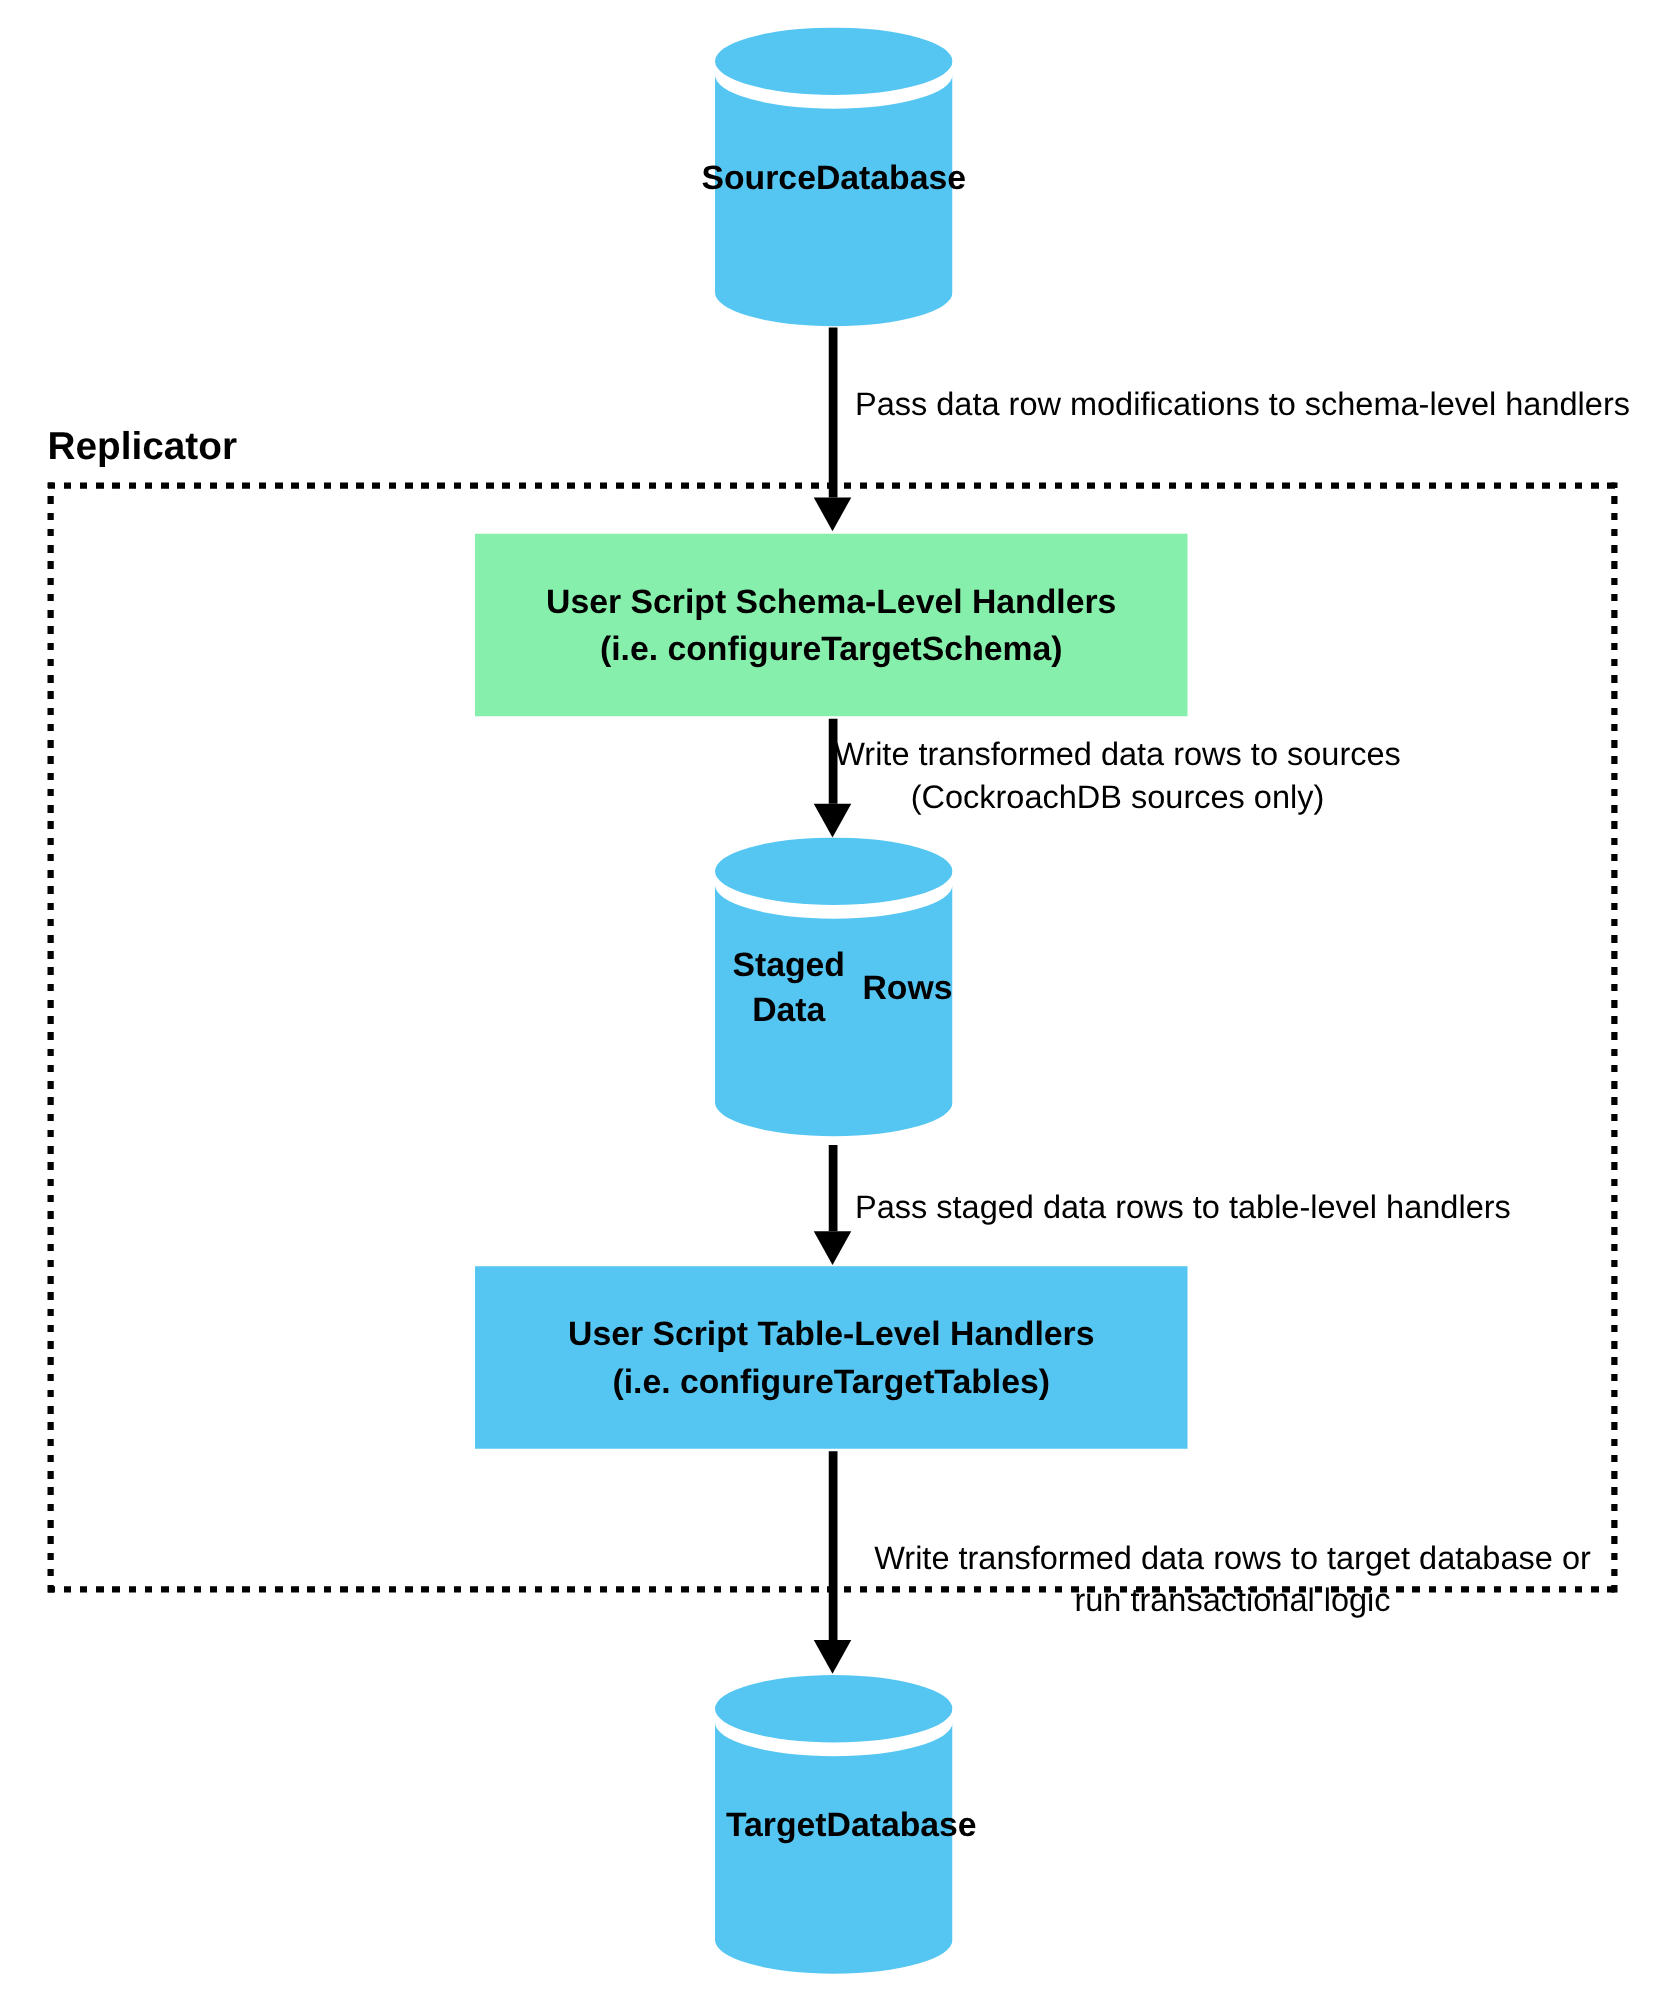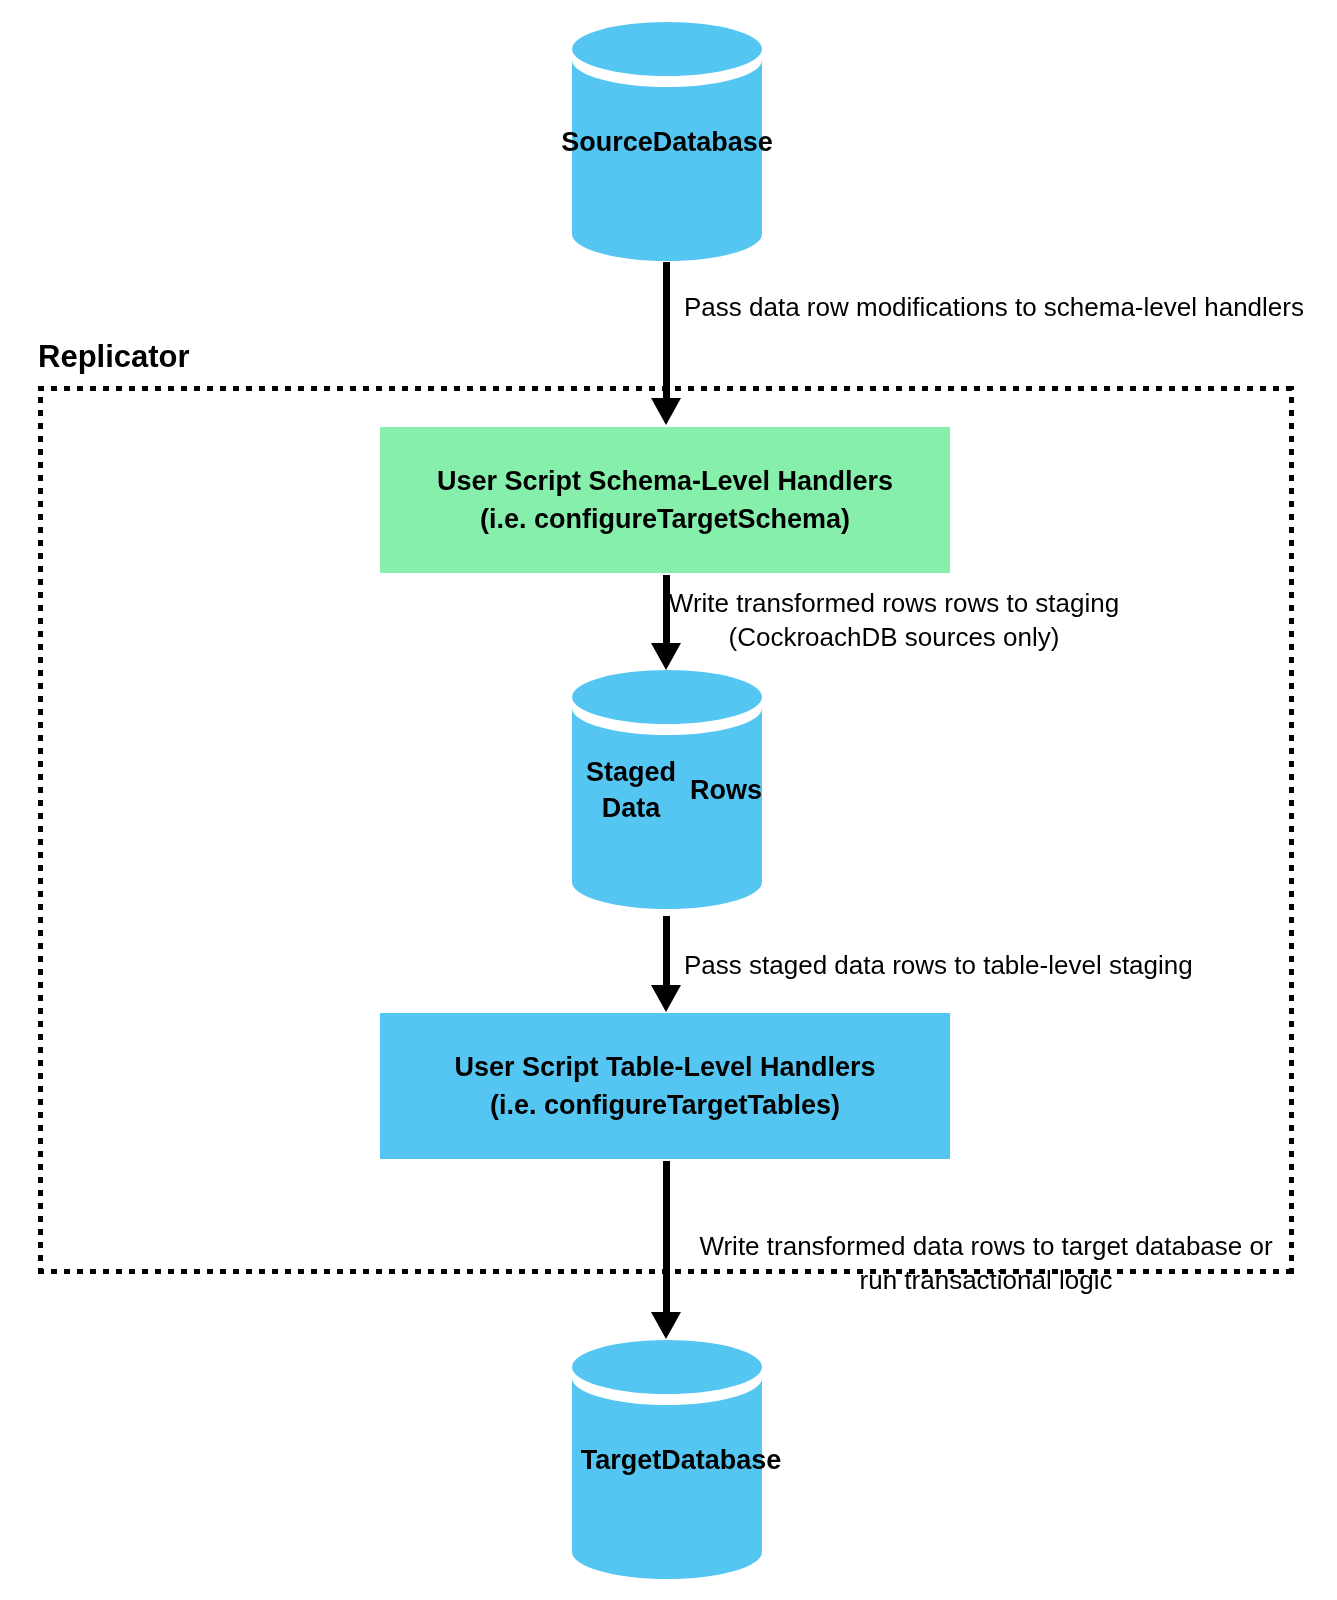--- a/index.html
+++ b/index.html
@@ -117,55 +117,55 @@
     <div class="cyl-label">
       <span>Source</span>
       <span>Database</span>
     </div>
   </div>
 
   <div class="arrow" style="left:651px; top:262px; height:163px;">
     <div class="arrow-line" style="background-color: rgb(0, 0, 0);"></div>
     <div class="arrow-head" style="border-top-color: rgb(0, 0, 0);"></div>
   </div>
-  <div class="edge-label" style="left:684px; top:290px;">Pass data row modifications to schema-level handlers</div>
+  <div class="edge-label" style="left:684px; top:306px;">Pass data row modifications to schema-level handlers</div>
 
   <div class="replicator-title">Replicator</div>
   <div class="dashed-box"></div>
 
   <div class="rect-node" style="left: 380px; top: 427px; background-color: #86efac;">
     <span>User Script Schema-Level Handlers</span>
     <span>(i.e. configureTargetSchema)</span>
   </div>
 
   <div class="arrow" style="left:651px; top:575px; height:95px;">
     <div class="arrow-line" style="background-color: rgb(0, 0, 0);"></div>
     <div class="arrow-head" style="border-top-color: rgb(0, 0, 0);"></div>
   </div>
   <div class="edge-label multi" style="left:664px; top:586px; width:460px;">
-    <span>Write transformed rows rows to staging</span>
+    <span>Write transformed data rows to sources</span>
     <span>(CockroachDB sources only)</span>
   </div>
 
   <div class="cyl" style="left:572px; top:670px;">
     <svg width="190" height="240" viewBox="0 0 190 240">
       <path d="M0,38 A95,27 0 0 0 190,38 L190,212 A95,27 0 0 1 0,212 Z" fill="#55C6F2"></path>
       <ellipse cx="95" cy="27" rx="95" ry="27" fill="#55C6F2"></ellipse>
     </svg>
     <div class="cyl-label">
       <span>Staged Data</span>
       <span>Rows</span>
     </div>
   </div>
 
   <div class="arrow" style="left:651px; top:916px; height:96px;">
     <div class="arrow-line" style="background-color: rgb(0, 0, 0);"></div>
     <div class="arrow-head" style="border-top-color: rgb(0, 0, 0);"></div>
   </div>
-  <div class="edge-label" style="left:684px; top:948px;">Pass staged data rows to table-level staging</div>
+  <div class="edge-label" style="left:684px; top:948px;">Pass staged data rows to table-level handlers</div>
 
   <div class="rect-node" style="left: 380px; top: 1013px; background-color: rgb(85, 198, 242);">
     <span>User Script Table-Level Handlers</span>
     <span>(i.e. configureTargetTables)</span>
   </div>
 
   <div class="arrow" style="left:651px; top:1161px; height:178px;">
     <div class="arrow-line" style="background-color: rgb(0, 0, 0);"></div>
     <div class="arrow-head" style="border-top-color: rgb(0, 0, 0);"></div>
   </div>

